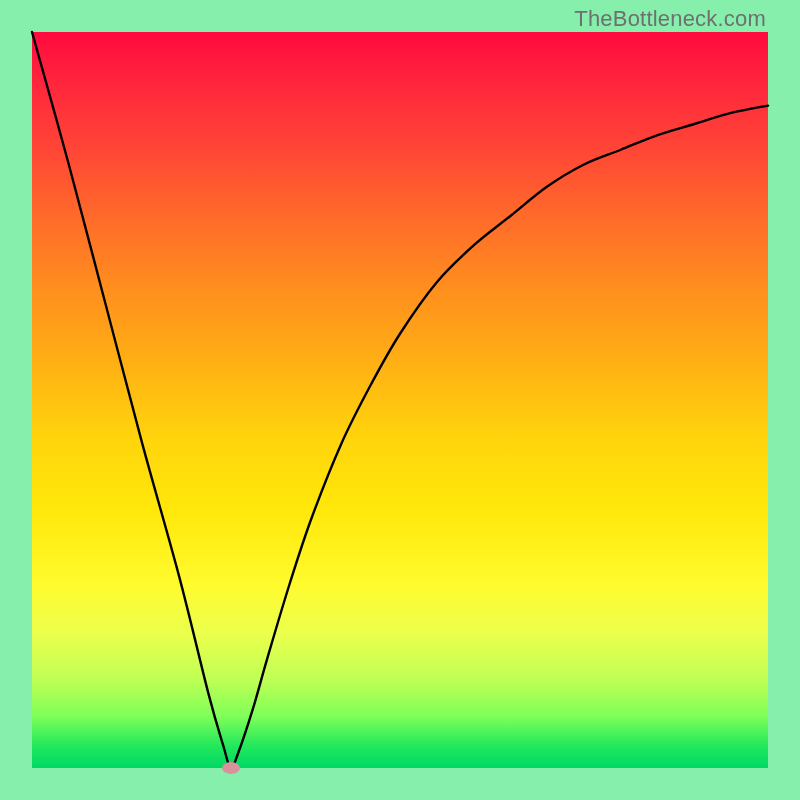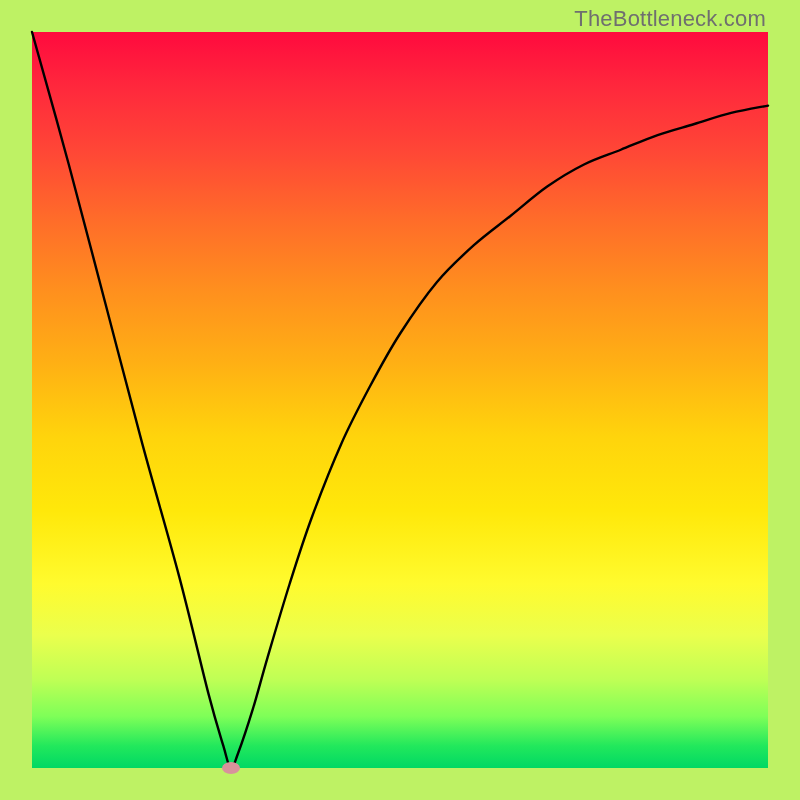--- a/index.html
+++ b/index.html
@@ -8,21 +8,21 @@
     width: 800px;
     height: 800px;
     overflow: hidden;
     background: #000;
     font-family: Arial, Helvetica, sans-serif;
   }
   .frame {
     position: relative;
     width: 800px;
     height: 800px;
-    background: #bef264;
+    background: #86efac;
   }
   .plot-area {
     position: absolute;
     left: 32px;
     top: 32px;
     width: 736px;
     height: 736px;
     
     background: linear-gradient(to bottom,
       #ff0a3e 0%,

